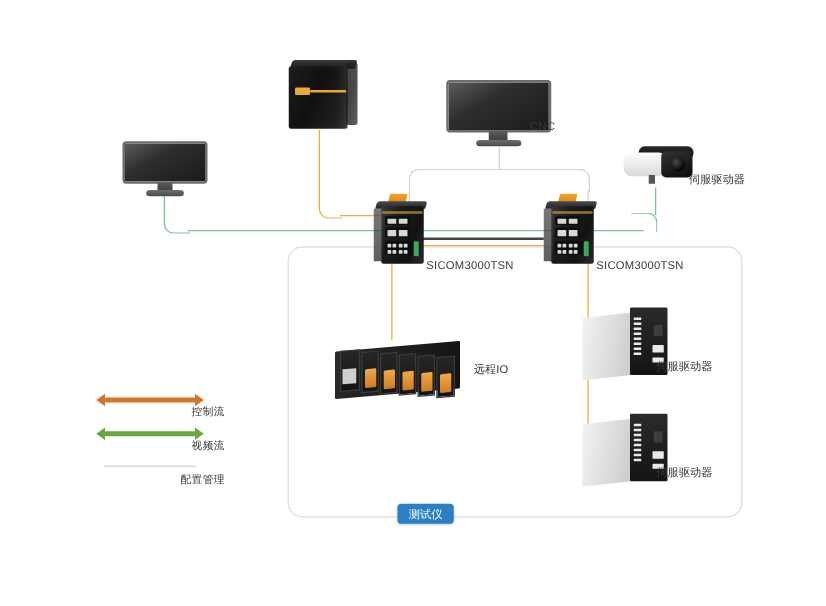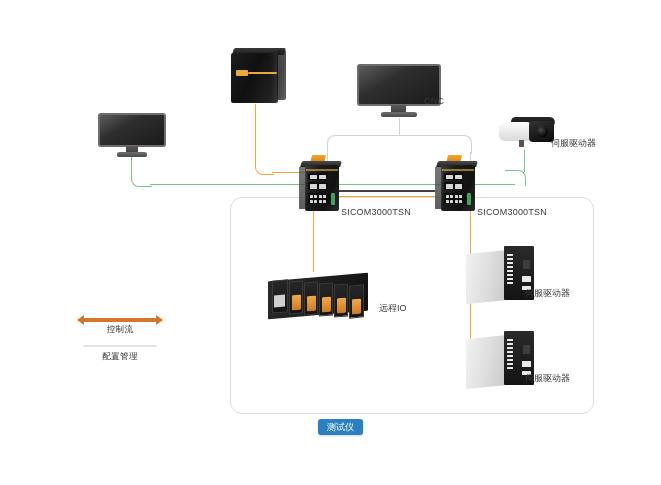--- a/index.html
+++ b/index.html
@@ -28,26 +28,25 @@
   .elbow.gray{border-color:#d2d2d2;background:transparent;}
 
   
   #tsnbox{
     border:1px solid #dcdcdc;border-radius:12px;background:transparent;
   }
   #tsnbadge{
     background:#2b7fc4;color:#fff;font-size:9px;line-height:14px;
     padding:1px 9px;border-radius:3px;white-space:nowrap;
     box-shadow:0 1px 2px rgba(0,0,0,.18);
-    margin-top:16px;
   }
 
   
   #legend{width:120px;}
-  .leg-row{margin-bottom:9px;text-align:center;}
+  .leg-row{margin-bottom:9px;text-align:right;}
   .leg-bar{position:relative;height:4px;margin:0 auto 2px auto;width:74px;border-radius:2px;}
   .leg-bar.c-orange{background:#d2762a;}
   .leg-bar.c-black{background:#111;}
   .leg-bar.c-green{background:#6aa83c;}
   .leg-bar.c-none{background:transparent;}
   .leg-bar .cap{position:absolute;top:-3px;width:0;height:0;
     border-top:5px solid transparent;border-bottom:5px solid transparent;}
   .leg-bar .cap.l{left:-6px;border-right:7px solid currentColor;}
   .leg-bar .cap.r{right:-6px;border-left:7px solid currentColor;}
   .leg-bar.c-orange{color:#d2762a;}
@@ -220,21 +219,21 @@
     <div class="abs io-mod" style="left:51px;top:12px;width:14px;height:33px;transform:skewY(-5deg);"></div>
     <div class="abs io-mod" style="left:66px;top:13px;width:14px;height:33px;transform:skewY(-5deg);"></div>
     <div class="abs io-mod" style="left:81px;top:14px;width:15px;height:33px;transform:skewY(-5deg);"></div>
     <div class="abs io-disp" style="left:6px;top:24px;width:11px;height:12px;transform:skewY(-5deg);"></div>
     <div class="abs io-term" style="left:24px;top:24px;width:9px;height:15px;transform:skewY(-5deg);"></div>
     <div class="abs io-term" style="left:39px;top:25px;width:9px;height:15px;transform:skewY(-5deg);"></div>
     <div class="abs io-term" style="left:54px;top:26px;width:9px;height:15px;transform:skewY(-5deg);"></div>
     <div class="abs io-term" style="left:69px;top:27px;width:9px;height:15px;transform:skewY(-5deg);"></div>
     <div class="abs io-term" style="left:84px;top:28px;width:9px;height:15px;transform:skewY(-5deg);"></div>
   </div>
-  <div class="abs lbl-cn" style="left:379px;top:303px;">远程IO</div>
+  <div class="abs lbl-cn" style="left:379px;top:290px;">远程IO</div>
 
   <div class="abs" style="left:466px;top:246px;width:72px;height:58px;">
     <div class="abs srv-body" style="left:0;top:6px;width:42px;height:50px;transform:skewY(-6deg);"></div>
     <div class="abs srv-face" style="left:38px;top:0;width:30px;height:54px;"></div>
     <div class="abs srv-term" style="left:41px;top:8px;width:6px;height:2px;"></div>
     <div class="abs srv-term" style="left:41px;top:12px;width:6px;height:2px;"></div>
     <div class="abs srv-term" style="left:41px;top:16px;width:6px;height:2px;"></div>
     <div class="abs srv-term" style="left:41px;top:20px;width:6px;height:2px;"></div>
     <div class="abs srv-term" style="left:41px;top:24px;width:6px;height:2px;"></div>
     <div class="abs srv-term" style="left:41px;top:28px;width:6px;height:2px;"></div>
@@ -265,19 +264,26 @@
 
   <div class="abs" id="legend" style="left:60px;top:318px;">
     <div class="leg-row">
       <div class="leg-bar c-orange">
         <span class="cap l"></span>
         <span class="cap r"></span>
       </div>
       <div class="leg-txt">控制流</div>
     </div>
     <div class="leg-row">
+      <div class="leg-bar c-green">
+        <span class="cap l"></span>
+        <span class="cap r"></span>
+      </div>
+      <div class="leg-txt">视频流</div>
+    </div>
+    <div class="leg-row">
       <div class="leg-bar c-none" style="background:#e4e4e4;height:2px;margin-bottom:4px;"></div>
       <div class="leg-txt">配置管理</div>
     </div>
   </div>
 
 
 </div>
 
 </body></html>

